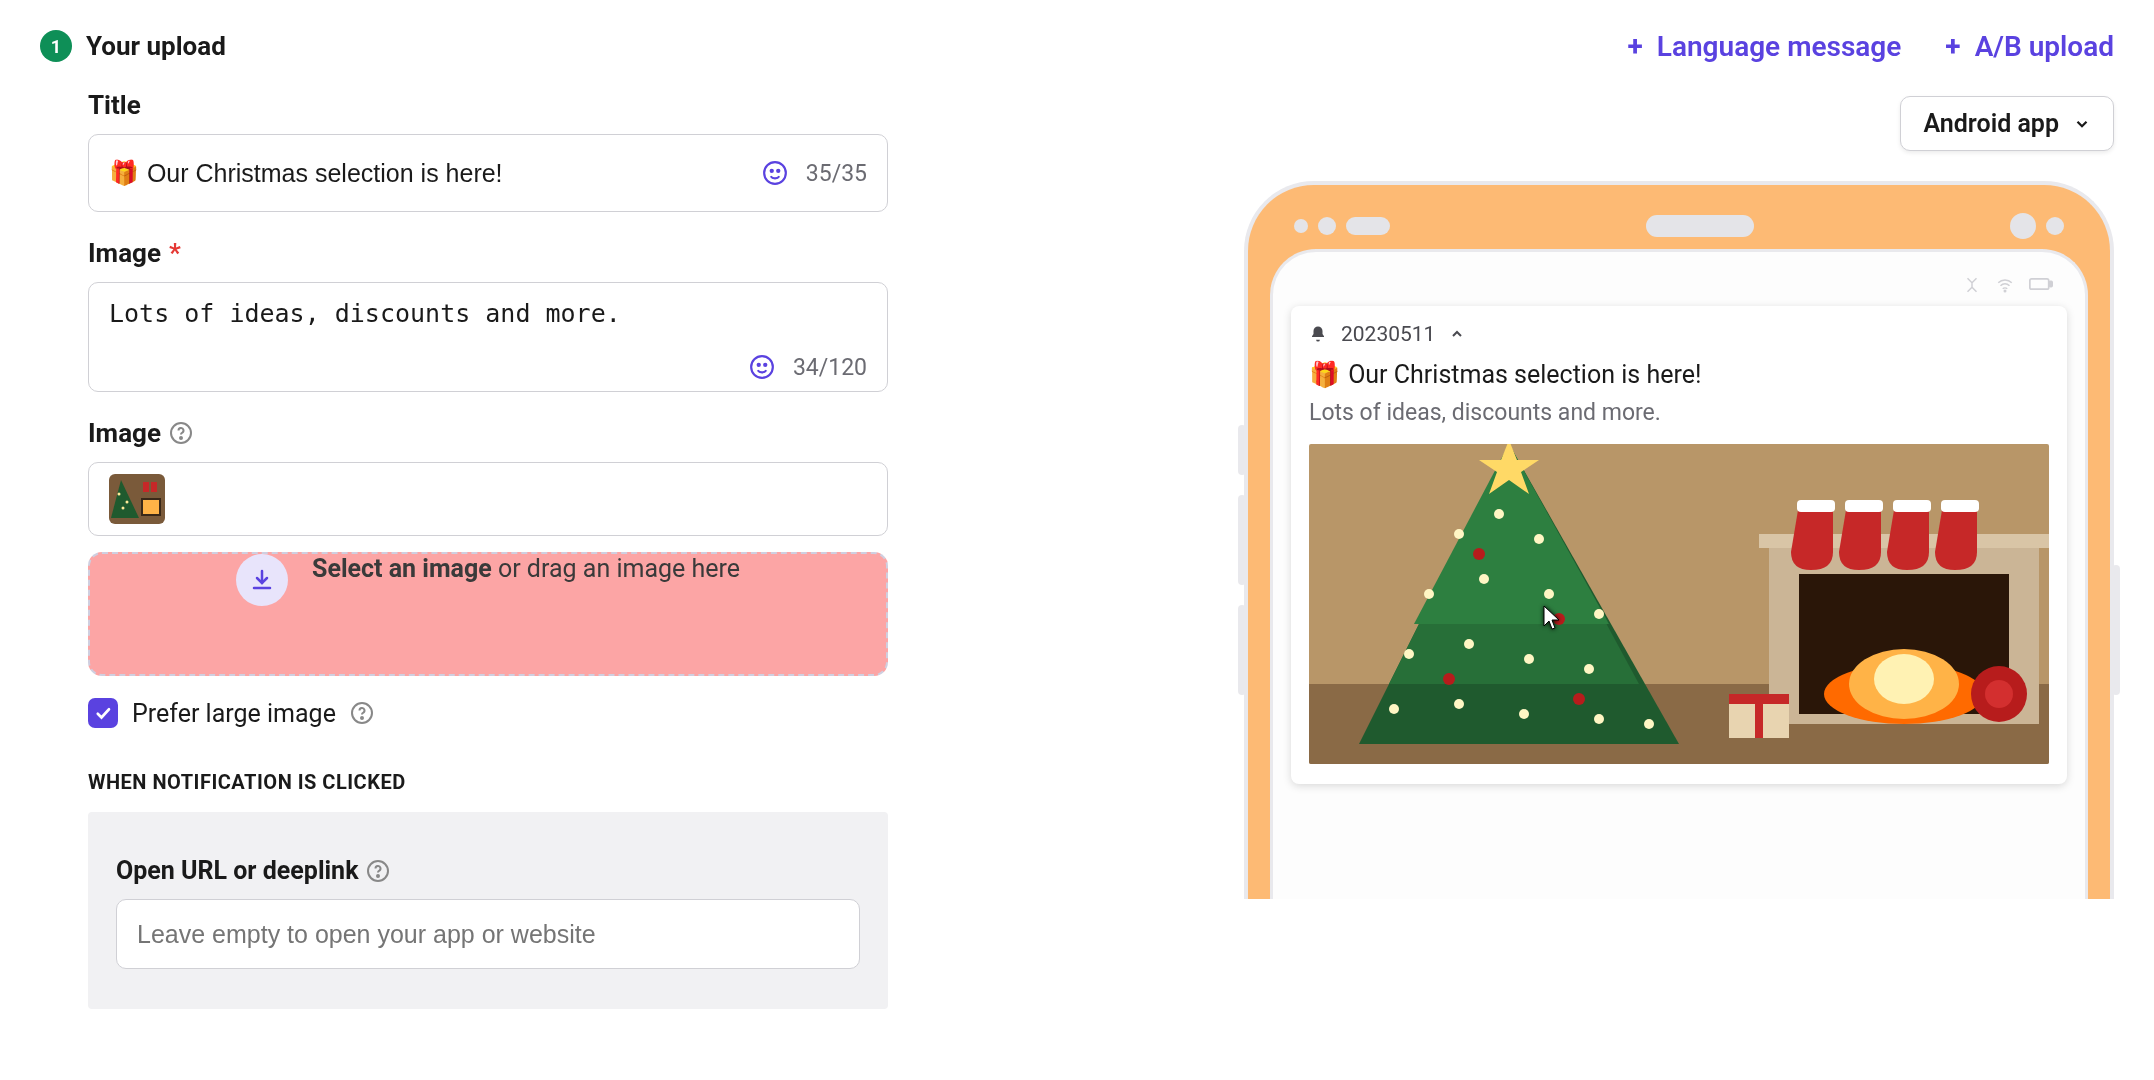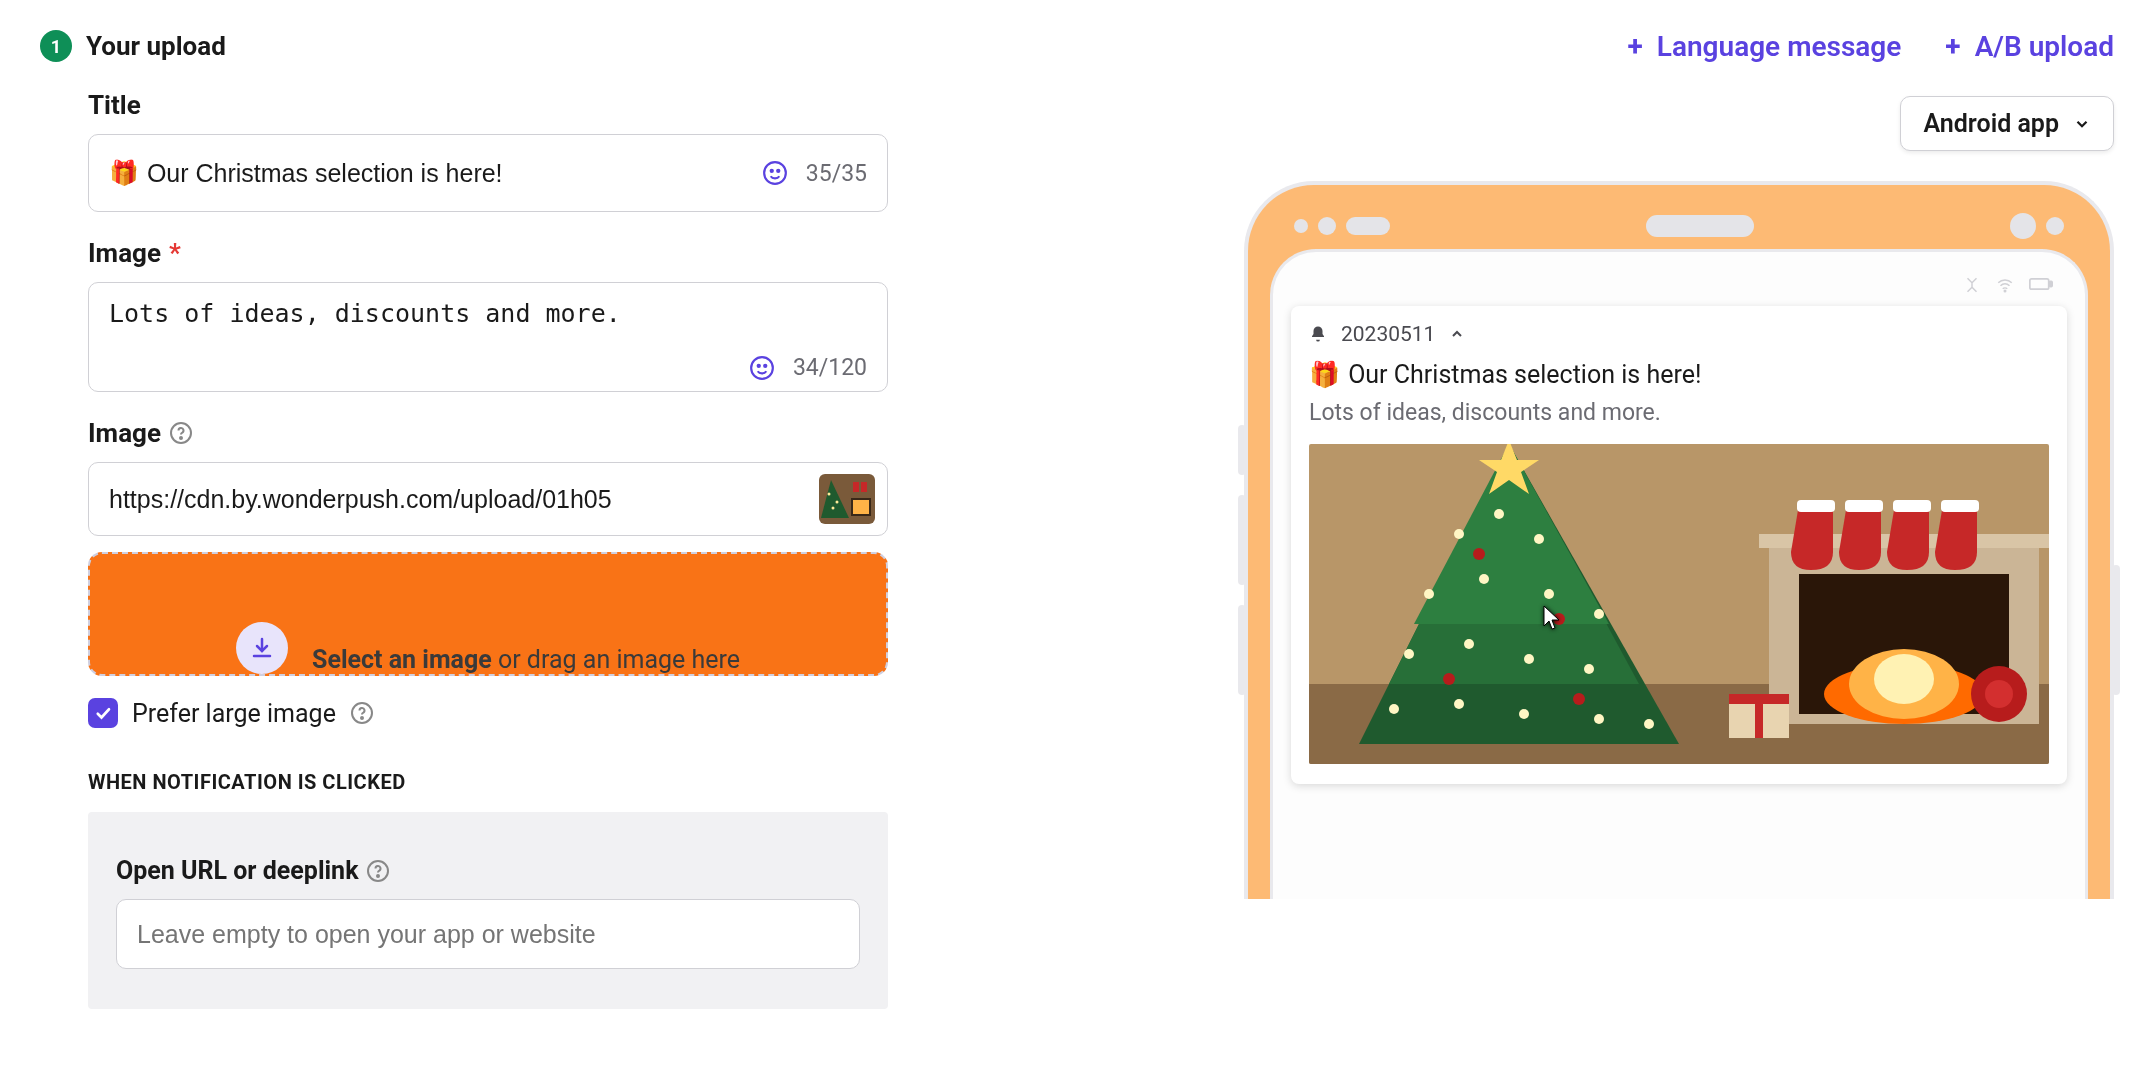--- a/index.html
+++ b/index.html
@@ -127,21 +127,20 @@
     font-size: 25px;
     border: none;
     outline: none;
     resize: none;
     flex: 1;
     color: #1a1a1a;
   }
   .ta-footer {
     display: flex;
     justify-content: flex-end;
-    align-items: center;
     gap: 18px;
   }
   .emoji-btn {
     width: 26px; height: 26px;
     color: #5a42e0;
     cursor: pointer;
   }
   .count {
     font-size: 23px;
     color: #6b6b72;
@@ -163,24 +162,24 @@
     flex-shrink: 0;
     overflow: hidden;
   }
 
   .dropzone {
     margin-top: 16px;
     border: 2px dashed #cfcfe0;
     border-radius: 14px;
     height: 124px;
     display: flex;
-    align-items: flex-end;
+    align-items: flex-start;
     justify-content: center;
     gap: 24px;
-    background: #f97316;
+    background: #fca5a5;
   }
   .upload-circle {
     width: 52px; height: 52px;
     border-radius: 50%;
     background: #e8e4fb;
     display: flex;
     align-items: center;
     justify-content: center;
     color: #5a42e0;
   }
@@ -386,21 +385,20 @@
         <span>Image</span>
         <span class="help-icon">
           <svg viewBox="0 0 24 24" fill="none" stroke="currentColor" stroke-width="2">
               <circle cx="12" cy="12" r="10"></circle>
               <path d="M9.5 9.5a2.5 2.5 0 1 1 3.5 2.3c-.8.4-1 1-1 1.7"></path>
               <circle cx="12" cy="17" r="1" fill="currentColor"></circle>
             </svg>
         </span>
       </div>
       <div class="image-row">
-        <input class="input-text" value="https://cdn.by.wonderpush.com/upload/01h05" style="">
         <span class="thumb">
           <svg viewBox="0 0 56 50" width="56" height="50">
             <rect width="56" height="50" fill="#7a5a3a"></rect>
             <rect x="32" y="24" width="20" height="18" fill="#3a2818"></rect>
             <rect x="34" y="26" width="16" height="14" fill="#ffb347"></rect>
             <polygon points="12,6 2,44 30,44" fill="#1f5a2e"></polygon>
             <circle cx="10" cy="20" r="1.5" fill="#ffeb99"></circle>
               <circle cx="18" cy="28" r="1.5" fill="#ffeb99"></circle>
               <circle cx="14" cy="34" r="1.5" fill="#ffeb99"></circle>
             <rect x="34" y="8" width="6" height="10" fill="#c62828"></rect>

